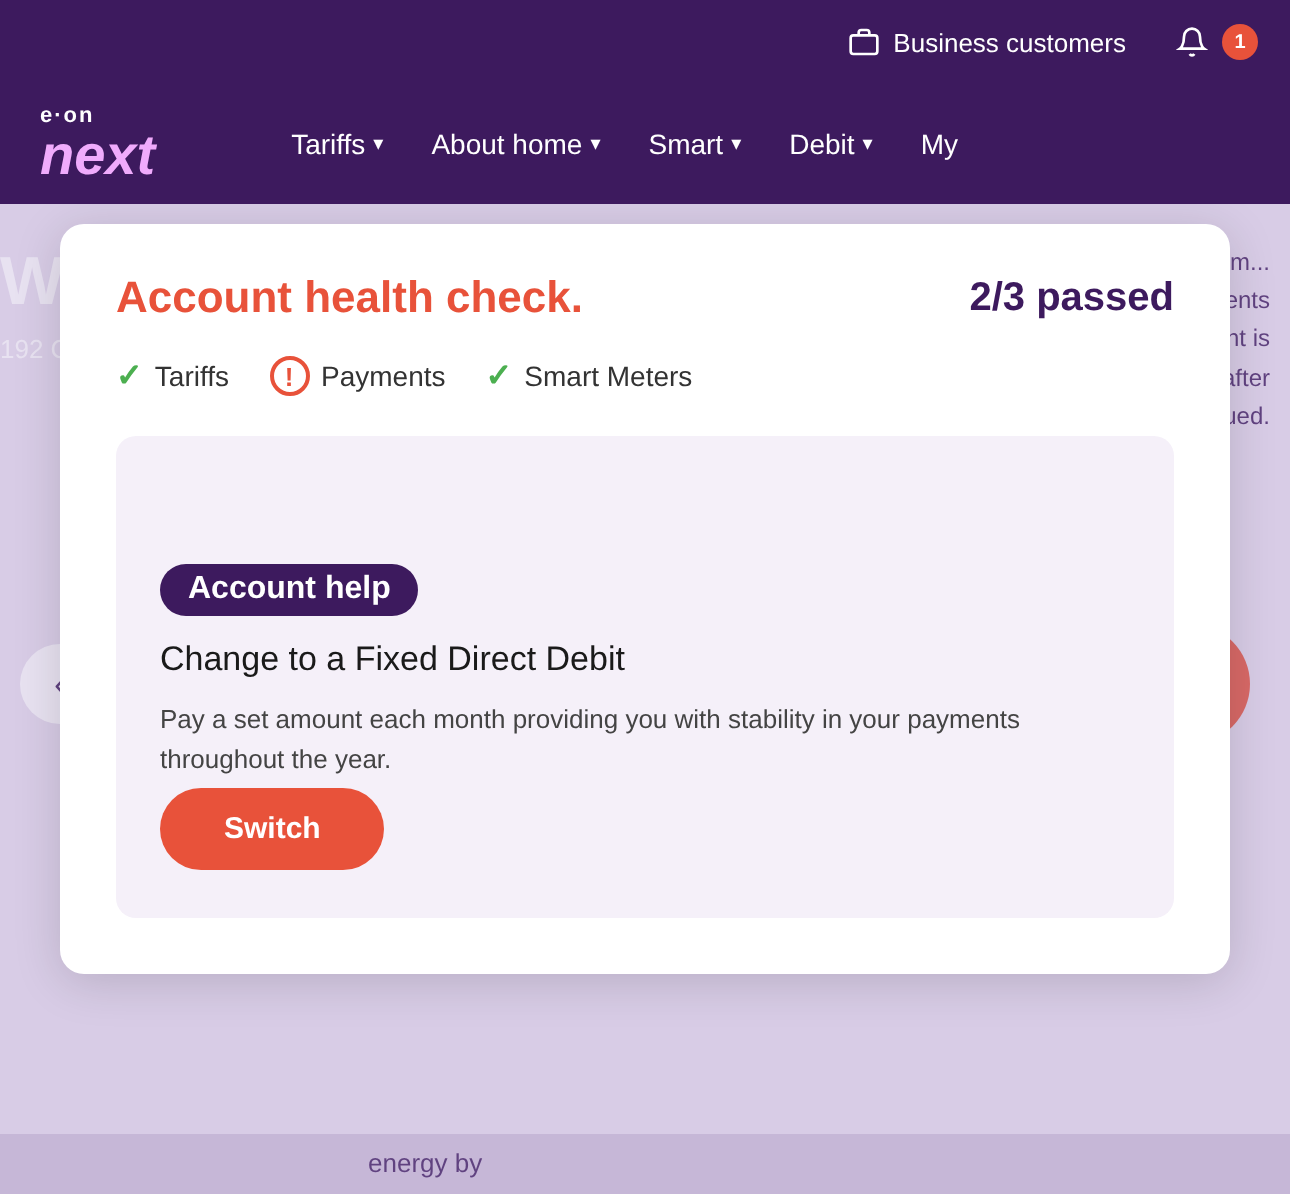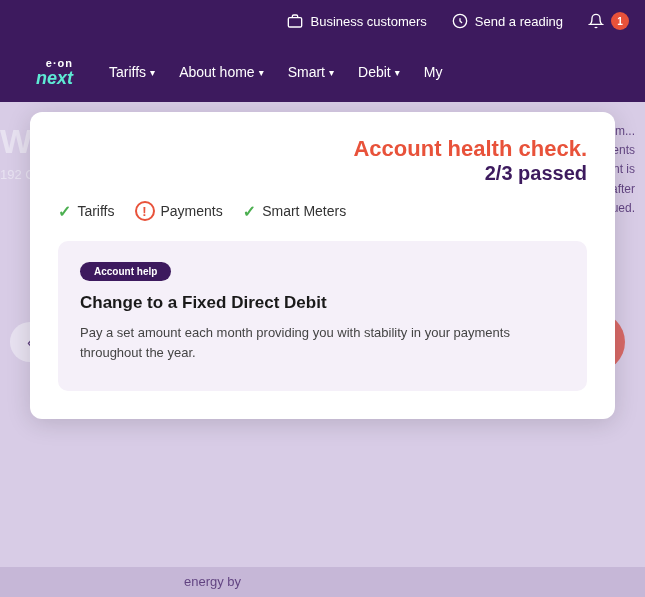--- a/index.html
+++ b/index.html
@@ -55,38 +55,37 @@
       align-items: center;
       position: relative;
     }
 
     
     .nav-bar {
       background: #3d1a5e;
       height: 60px;
       display: flex;
       align-items: center;
-      padding: 0 36px;
-      gap: 12px;
-      text-align: right;
+      padding: 0 20px;
+      gap: 44px;
     }
     .logo-wrap {
       display: flex;
       flex-direction: column;
       line-height: 1;
     }
     .logo-eon {
       color: white;
       font-size: 11px;
       font-weight: bold;
       letter-spacing: 1px;
     }
     .logo-next {
-      color: #5eead4;
-      font-size: 18px;
+      color: #f0abfc;
+      font-size: 28px;
       font-weight: bold;
       font-style: italic;
     }
     .nav-items {
       display: flex;
       align-items: center;
       gap: 8px;
       flex: 1;
       margin-left: 16px;
     }
@@ -186,24 +185,23 @@
       right: 30px;
       background: white;
       border-radius: 12px;
       padding: 24px 28px 28px 28px;
       box-shadow: 0 4px 24px rgba(0,0,0,0.15);
       z-index: 10;
     }
 
     .modal-header {
       display: flex;
-      align-items: flex-end;
+      align-items: center;
       justify-content: space-between;
       margin-bottom: 16px;
-      flex-direction: column;
     }
 
     .modal-title {
       color: #e8523a;
       font-size: 22px;
       font-weight: bold;
     }
 
     .modal-score {
       font-size: 20px;
@@ -249,31 +247,32 @@
     
     .inner-card {
       background: #f5f0f9;
       border-radius: 10px;
       padding: 20px 22px 24px 22px;
     }
 
     .account-help-badge {
       background: #3d1a5e;
       color: white;
-      font-size: 10px;
+      font-size: 16px;
       font-weight: bold;
       padding: 4px 14px;
       border-radius: 20px;
       display: inline-block;
       margin-bottom: 12px;
+      margin-top: 44px;
     }
 
     .inner-card-title {
       font-size: 17px;
-      font-weight: bold;
+      font-weight: normal;
       color: #1a1a1a;
       margin-bottom: 10px;
     }
 
     .inner-card-desc {
       font-size: 13px;
       color: #444;
       line-height: 1.5;
       margin-bottom: 5px;
     }
@@ -296,29 +295,20 @@
 <div class="top-bar">
   <div class="top-bar-item">
     <span class="top-bar-icon">
       <svg width="16" height="16" viewBox="0 0 24 24" fill="none" stroke="white" stroke-width="2">
         <rect x="2" y="7" width="20" height="14" rx="2"></rect>
         <path d="M16 7V5a2 2 0 0 0-2-2h-4a2 2 0 0 0-2 2v2"></path>
       </svg>
     </span>
     <span>Business customers</span>
   </div>
-  <div class="top-bar-item">
-    <span class="top-bar-icon">
-      <svg width="16" height="16" viewBox="0 0 24 24" fill="none" stroke="white" stroke-width="2">
-        <circle cx="12" cy="12" r="10"></circle>
-        <path d="M12 8v4l3 3"></path>
-      </svg>
-    </span>
-    <span>Send a reading</span>
-  </div>
   <div class="top-bar-item notification-wrap">
     <span class="top-bar-icon">
       <svg width="16" height="16" viewBox="0 0 24 24" fill="none" stroke="white" stroke-width="2">
         <path d="M18 8A6 6 0 0 0 6 8c0 7-3 9-3 9h18s-3-2-3-9"></path>
         <path d="M13.73 21a2 2 0 0 1-3.46 0"></path>
       </svg>
     </span>
     <span class="notification-badge">1</span>
   </div>
 </div>
@@ -395,16 +385,17 @@
       <div class="check-item">
         <span class="check-green">✓</span>
         <span>Smart Meters</span>
       </div>
     </div>
 
     <div class="inner-card">
       <div class="account-help-badge">Account help</div>
       <div class="inner-card-title">Change to a Fixed Direct Debit</div>
       <div class="inner-card-desc">Pay a set amount each month providing you with stability in your payments throughout the year.</div>
+      <button class="switch-btn">Switch</button>
     </div>
   </div>
 
 </div>
 
 </body></html>

